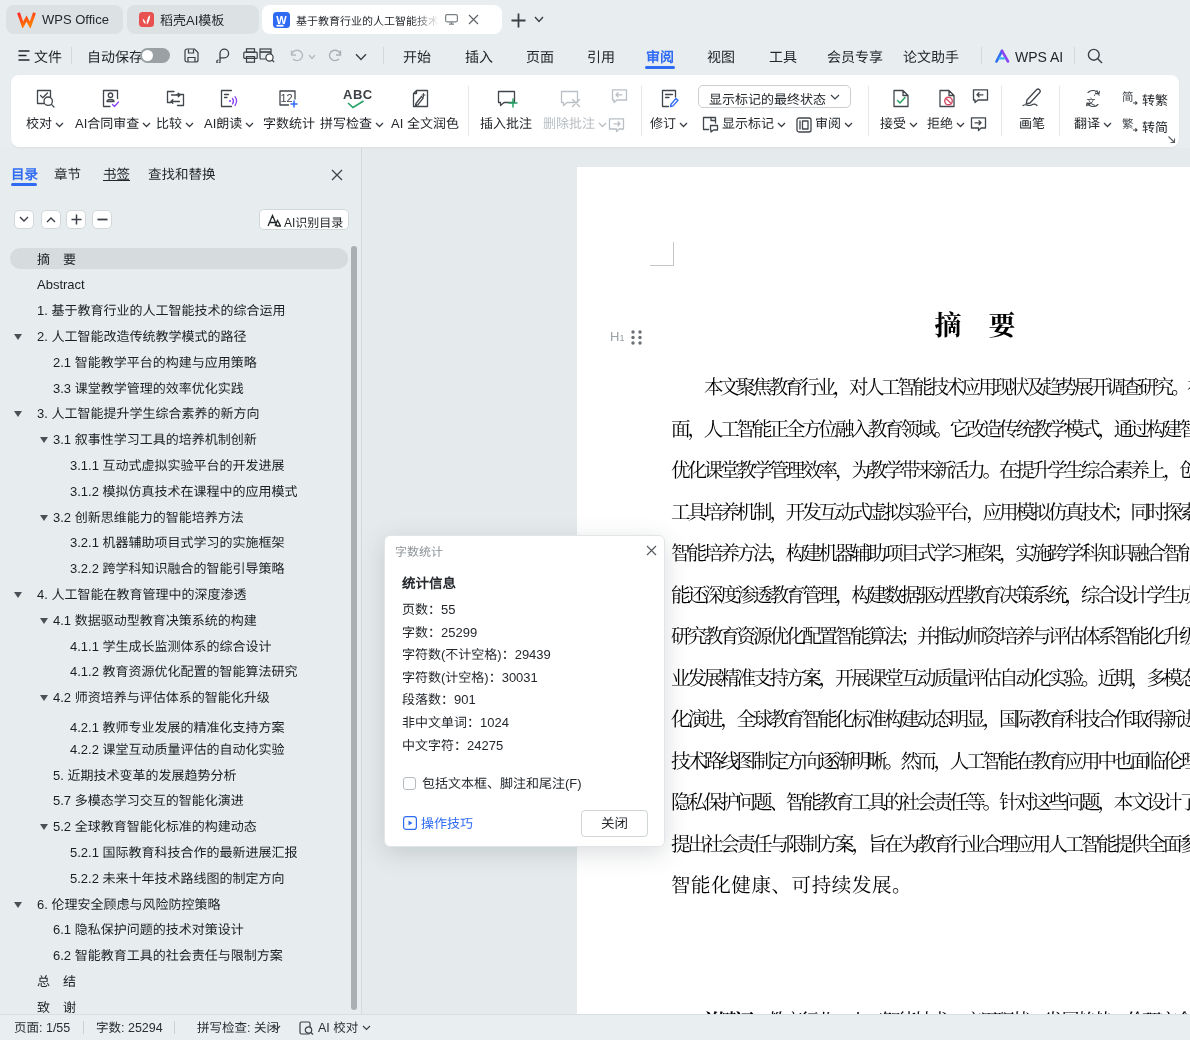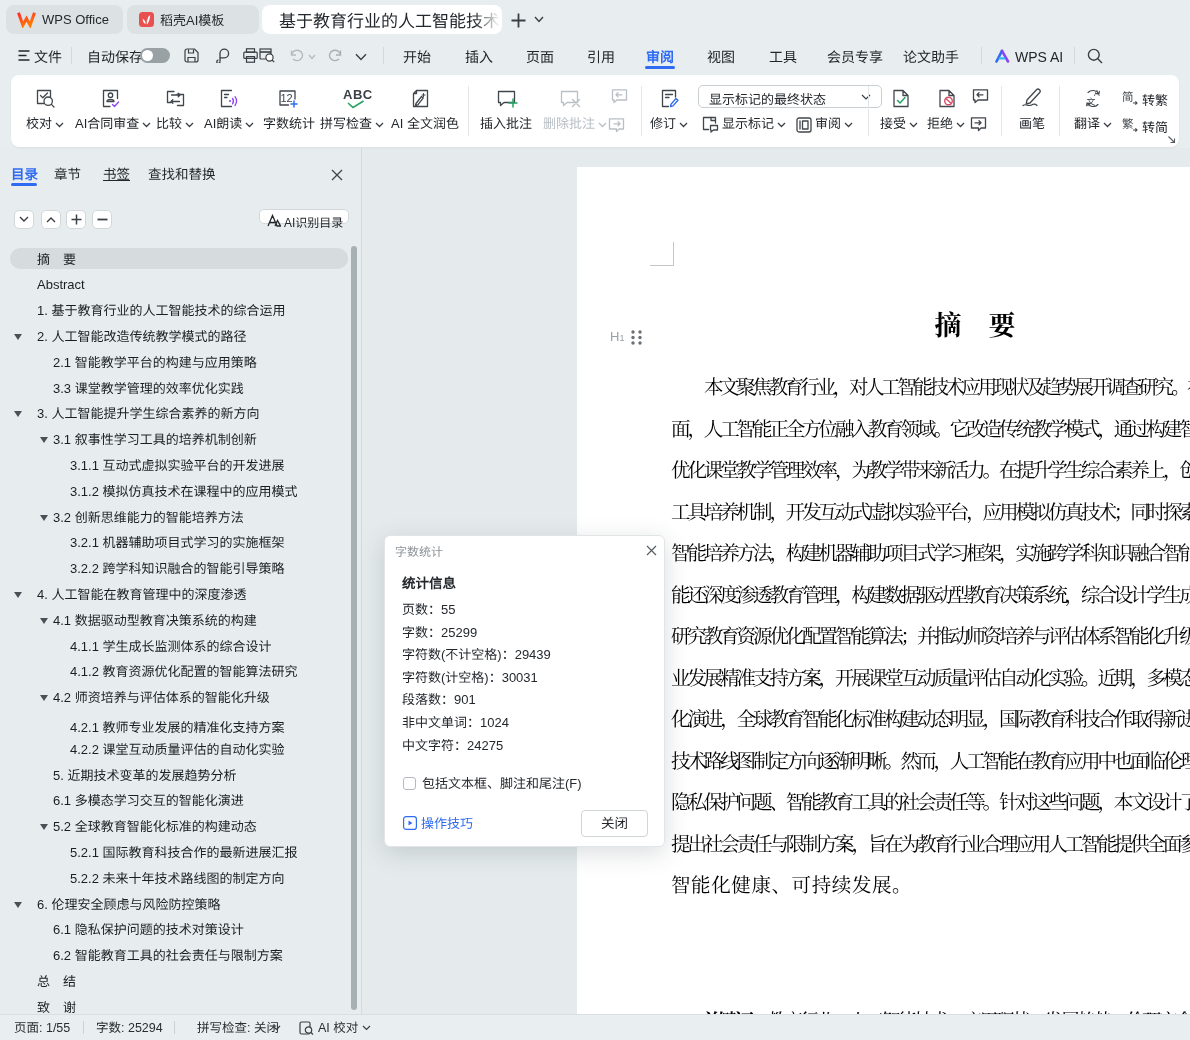--- a/index.html
+++ b/index.html
@@ -83,21 +83,21 @@
 <div class="toolbtn" style="left:66px;">
     <svg width="11" height="11" viewBox="0 0 11 11" stroke="#3a3f45" stroke-width="1.5">
       <path d="M5.5 0.5 V10.5 M0.5 5.5 H10.5"></path>
     </svg>
   </div>
 <div class="toolbtn" style="left:92px;">
     <svg width="11" height="3" viewBox="0 0 11 3" stroke="#3a3f45" stroke-width="1.8">
       <path d="M0.5 1.5 H10.5"></path>
     </svg>
   </div>
-<div class="abs" style="left:259px;top:209px;width:90px;height:15px;background:#fff;border:1px solid #d2d8da;border-radius:5px;">
+<div class="abs" style="left:259px;top:209px;width:90px;height:21px;background:#fff;border:1px solid #d2d8da;border-radius:5px;">
   <svg style="position:absolute;left:7px;top:4px" width="14" height="13" viewBox="0 0 14 13" fill="none" stroke="#23272b" stroke-width="1.3">
       <path d="M1 12 L5.5 1.5 L10 12 M3 8.5 H8.2 M8 12 l2.5 -5.5 3 5.5 h-4"></path>
     </svg>
   <div style="position:absolute;left:24px;top:3px;font-size:12px;">AI识别目录</div>
 </div>
 <div class="abs" style="left:0;top:0;">
 <div class="abs" style="left:10px;top:248.1px;width:338px;height:21px;border-radius:10.5px;background:#d6dbdd;"></div>
 <div class="titem" style="left:37px;top:246.6px;">摘　要</div>
 <div class="titem" style="left:37px;top:272.4px;">Abstract</div>
 <div class="titem" style="left:37px;top:298.2px;">1. 基于教育行业的人工智能技术的综合运用</div>
@@ -119,21 +119,21 @@
 <div class="titem" style="left:37px;top:582.0px;">4. 人工智能在教育管理中的深度渗透</div>
 <div class="tarr" style="left:40px;top:607.8px;"></div>
 <div class="titem" style="left:53px;top:607.8px;">4.1 数据驱动型教育决策系统的构建</div>
 <div class="titem" style="left:70px;top:633.6px;">4.1.1 学生成长监测体系的综合设计</div>
 <div class="titem" style="left:70px;top:659.4px;">4.1.2 教育资源优化配置的智能算法研究</div>
 <div class="tarr" style="left:40px;top:685.2px;"></div>
 <div class="titem" style="left:53px;top:685.2px;">4.2 师资培养与评估体系的智能化升级</div>
 <div class="titem" style="left:70px;top:715px;">4.2.1 教师专业发展的精准化支持方案</div>
 <div class="titem" style="left:70px;top:736.8px;">4.2.2 课堂互动质量评估的自动化实验</div>
 <div class="titem" style="left:53px;top:762.6px;">5. 近期技术变革的发展趋势分析</div>
-<div class="titem" style="left:53px;top:788.4px;">6.1 多模态学习交互的智能化演进</div>
+<div class="titem" style="left:53px;top:788.4px;">5.7 多模态学习交互的智能化演进</div>
 <div class="tarr" style="left:40px;top:814.2px;"></div>
 <div class="titem" style="left:53px;top:814.2px;">5.2 全球教育智能化标准的构建动态</div>
 <div class="titem" style="left:70px;top:840.0px;">5.2.1 国际教育科技合作的最新进展汇报</div>
 <div class="titem" style="left:70px;top:865.8px;">5.2.2 未来十年技术路线图的制定方向</div>
 <div class="tarr" style="left:14px;top:891.6px;"></div>
 <div class="titem" style="left:37px;top:891.6px;">6. 伦理安全顾虑与风险防控策略</div>
 <div class="titem" style="left:53px;top:917.4px;">6.1 隐私保护问题的技术对策设计</div>
 <div class="titem" style="left:53px;top:943.2px;">6.2 智能教育工具的社会责任与限制方案</div>
 <div class="titem" style="left:37px;top:969.0px;">总　结</div>
 <div class="titem" style="left:37px;top:994.8px;">致　谢</div>
@@ -160,21 +160,21 @@
    <path d="M7.2 12.5 C7.2 10.5 7.6 8 8.6 6.2" fill="none" stroke="#e95150" stroke-width="0.7"></path>
   </svg>
   <span style="margin-left:6px;">稻壳AI模板</span>
  </div>
  <div class="tab active" style="left:262px;width:240px;">
   <svg style="margin-left:11px" width="17" height="16" viewBox="0 0 17 16">
    <rect x="0" y="0" width="17" height="16" rx="3.5" fill="#2e6bf2"></rect>
    <text x="8.5" y="11.8" font-size="11" font-weight="bold" fill="#fff" text-anchor="middle" font-family="Liberation Sans,sans-serif">W</text>
    <rect x="3.5" y="12.8" width="7" height="1.8" fill="#fff"></rect>
   </svg>
-  <span style="margin-left:6px;font-size:17px;position:relative;text-align:center;">基于教育行业的人工智能技术<span style="position:absolute;right:0;top:0;width:26px;height:100%;background:linear-gradient(to right,rgba(255,255,255,0),#fff);"></span></span>
+  <span style="margin-left:6px;font-size:11px;position:relative;text-align:center;">基于教育行业的人工智能技术<span style="position:absolute;right:0;top:0;width:26px;height:100%;background:linear-gradient(to right,rgba(255,255,255,0),#fff);"></span></span>
   <svg style="margin-left:6px" width="13" height="11" viewBox="0 0 13 11" fill="none" stroke="#7a8084" stroke-width="1.2">
         <rect x="0.6" y="0.6" width="11.8" height="7.2" rx="1.5"></rect>
         <path d="M6.5 7.8 V10 M4 10.2 H9"></path>
       </svg>
   <svg style="margin-left:10px" width="11" height="11" viewBox="0 0 11 11" stroke="#5f6468" stroke-width="1.2">
         <path d="M1 1 L10 10 M10 1 L1 10"></path>
       </svg>
  </div>
  <svg class="abs" style="left:511px;top:13px" width="15" height="15" viewBox="0 0 15 15" stroke="#3a3f45" stroke-width="1.8">
       <path d="M7.5 0.5 V14.5 M0.5 7.5 H14.5"></path>
@@ -328,21 +328,21 @@
  </svg>
  <div class="rsep" style="left:630px"></div>
  <svg class="ricon" style="left:648px" width="21" height="21" viewBox="0 0 21 21" fill="none" stroke="#41464c" stroke-width="1.3" stroke-linecap="round" stroke-linejoin="round">
   <path d="M16.5 9 V2.5 H3.5 V18.5 H9.5"></path>
   <path d="M6.5 6.5 H13.5 M6.5 9.5 H10"></path>
   <path d="M12 16.2 L17 10.5 l2 1.7 -5 5.7 -2.5 0.6 Z" stroke="#2e6bf2"></path>
  </svg>
  <div class="rlab" style="left:639px">修订<svg class="chev" width="9" height="6" viewBox="0 0 9 6" fill="none" stroke="#3a3f45" stroke-width="1.3">
         <path d="M1 1 L4.5 4.5 L8 1"></path>
       </svg></div>
- <div class="abs" style="left:687px;top:10px;width:184px;height:23px;border:1px solid #c9cfd2;border-radius:5px;background:#fff;">
+ <div class="abs" style="left:687px;top:10px;width:153px;height:23px;border:1px solid #c9cfd2;border-radius:5px;background:#fff;">
    <div style="position:absolute;left:10px;top:3px;font-size:13px;">显示标记的最终状态</div>
    <svg style="position:absolute;right:10px;top:8px" width="10" height="7" viewBox="0 0 10 7" fill="none" stroke="#3a3f45" stroke-width="1.2">
         <path d="M1 1 L5 5 L9 1"></path>
       </svg>
  </div>
  <svg class="abs" style="left:691px;top:41px" width="17" height="17" viewBox="0 0 17 17" fill="none" stroke="#41464c" stroke-width="1.3" stroke-linecap="round" stroke-linejoin="round">
   <path d="M13.5 7 V1.5 H1.5 V13.5 H6.5"></path>
   <path d="M9 1.5 V4.5 H13"></path>
   <path d="M8.5 9.5 H15.5 V14 H11.5 L9 16 V14 H8.5 Z"></path>
  </svg>

